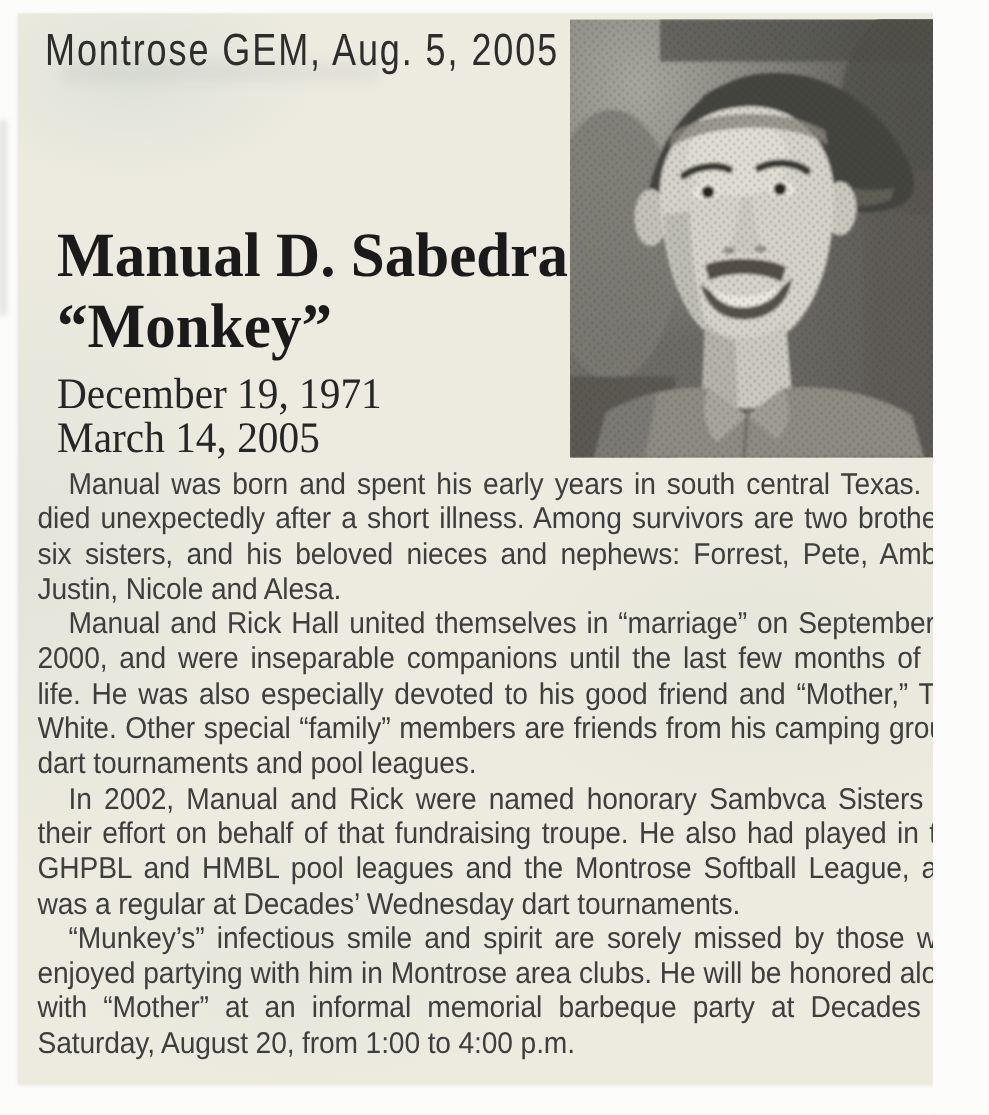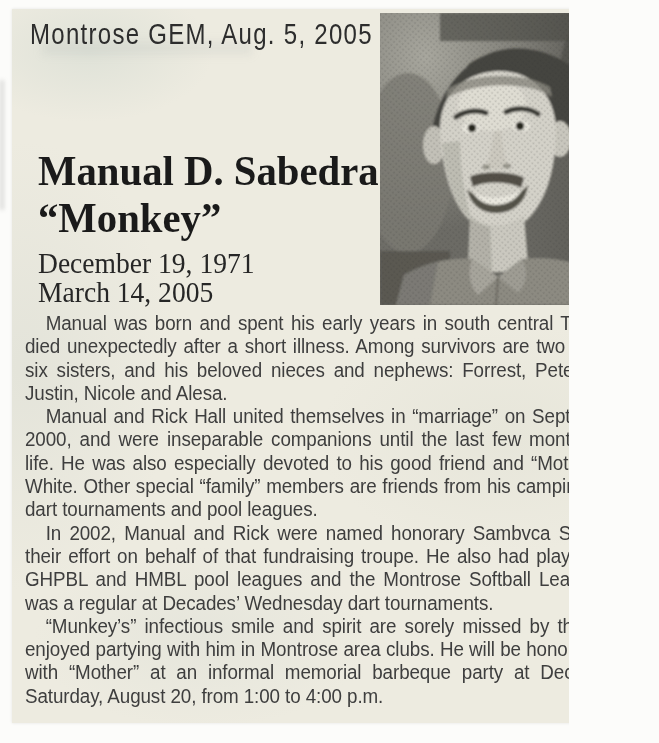--- a/index.html
+++ b/index.html
@@ -1,17 +1,17 @@
 <!DOCTYPE html>
 <html><head>
 <meta charset="utf-8">
 <style>
   html,body{margin:0;padding:0;background:#fcfcfa;}
   .stage{
-    position:relative;width:569px;height:743px;overflow:hidden;
+    position:relative;width:622px;height:743px;overflow:hidden;
     background:#fcfcfa;font-family:"Liberation Sans",sans-serif;
   }
   .paper{
     position:absolute;left:12px;top:9px;width:633px;height:714px;
     background-color:#edebe0;
     background-image:
       radial-gradient(ellipse 180px 100px at 12% 6%,  rgba(197,209,201,.35), transparent 70%),
       radial-gradient(ellipse 260px 160px at 78% 60%, rgba(214,216,202,.28), transparent 72%),
       radial-gradient(ellipse 240px 130px at 30% 88%, rgba(203,211,204,.22), transparent 70%),
       radial-gradient(ellipse 200px 300px at 2% 50%,  rgba(199,206,199,.25), transparent 75%);

